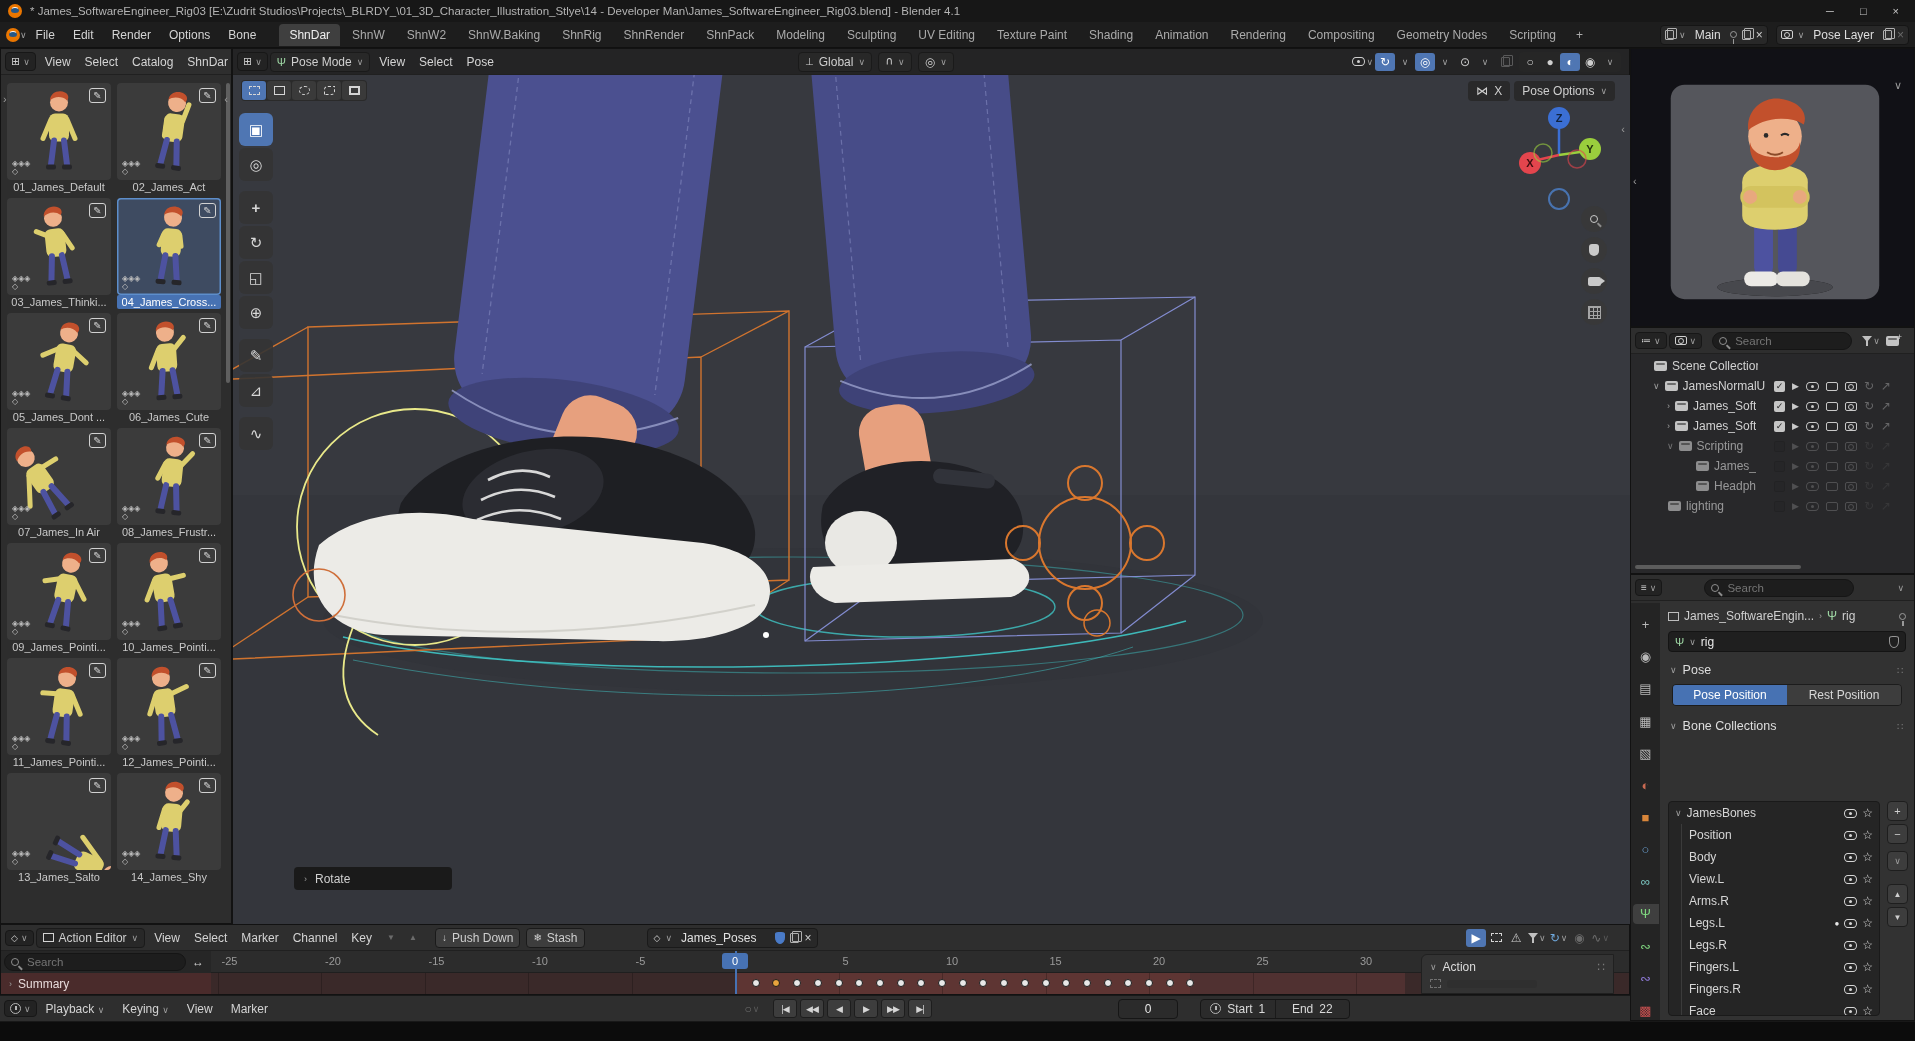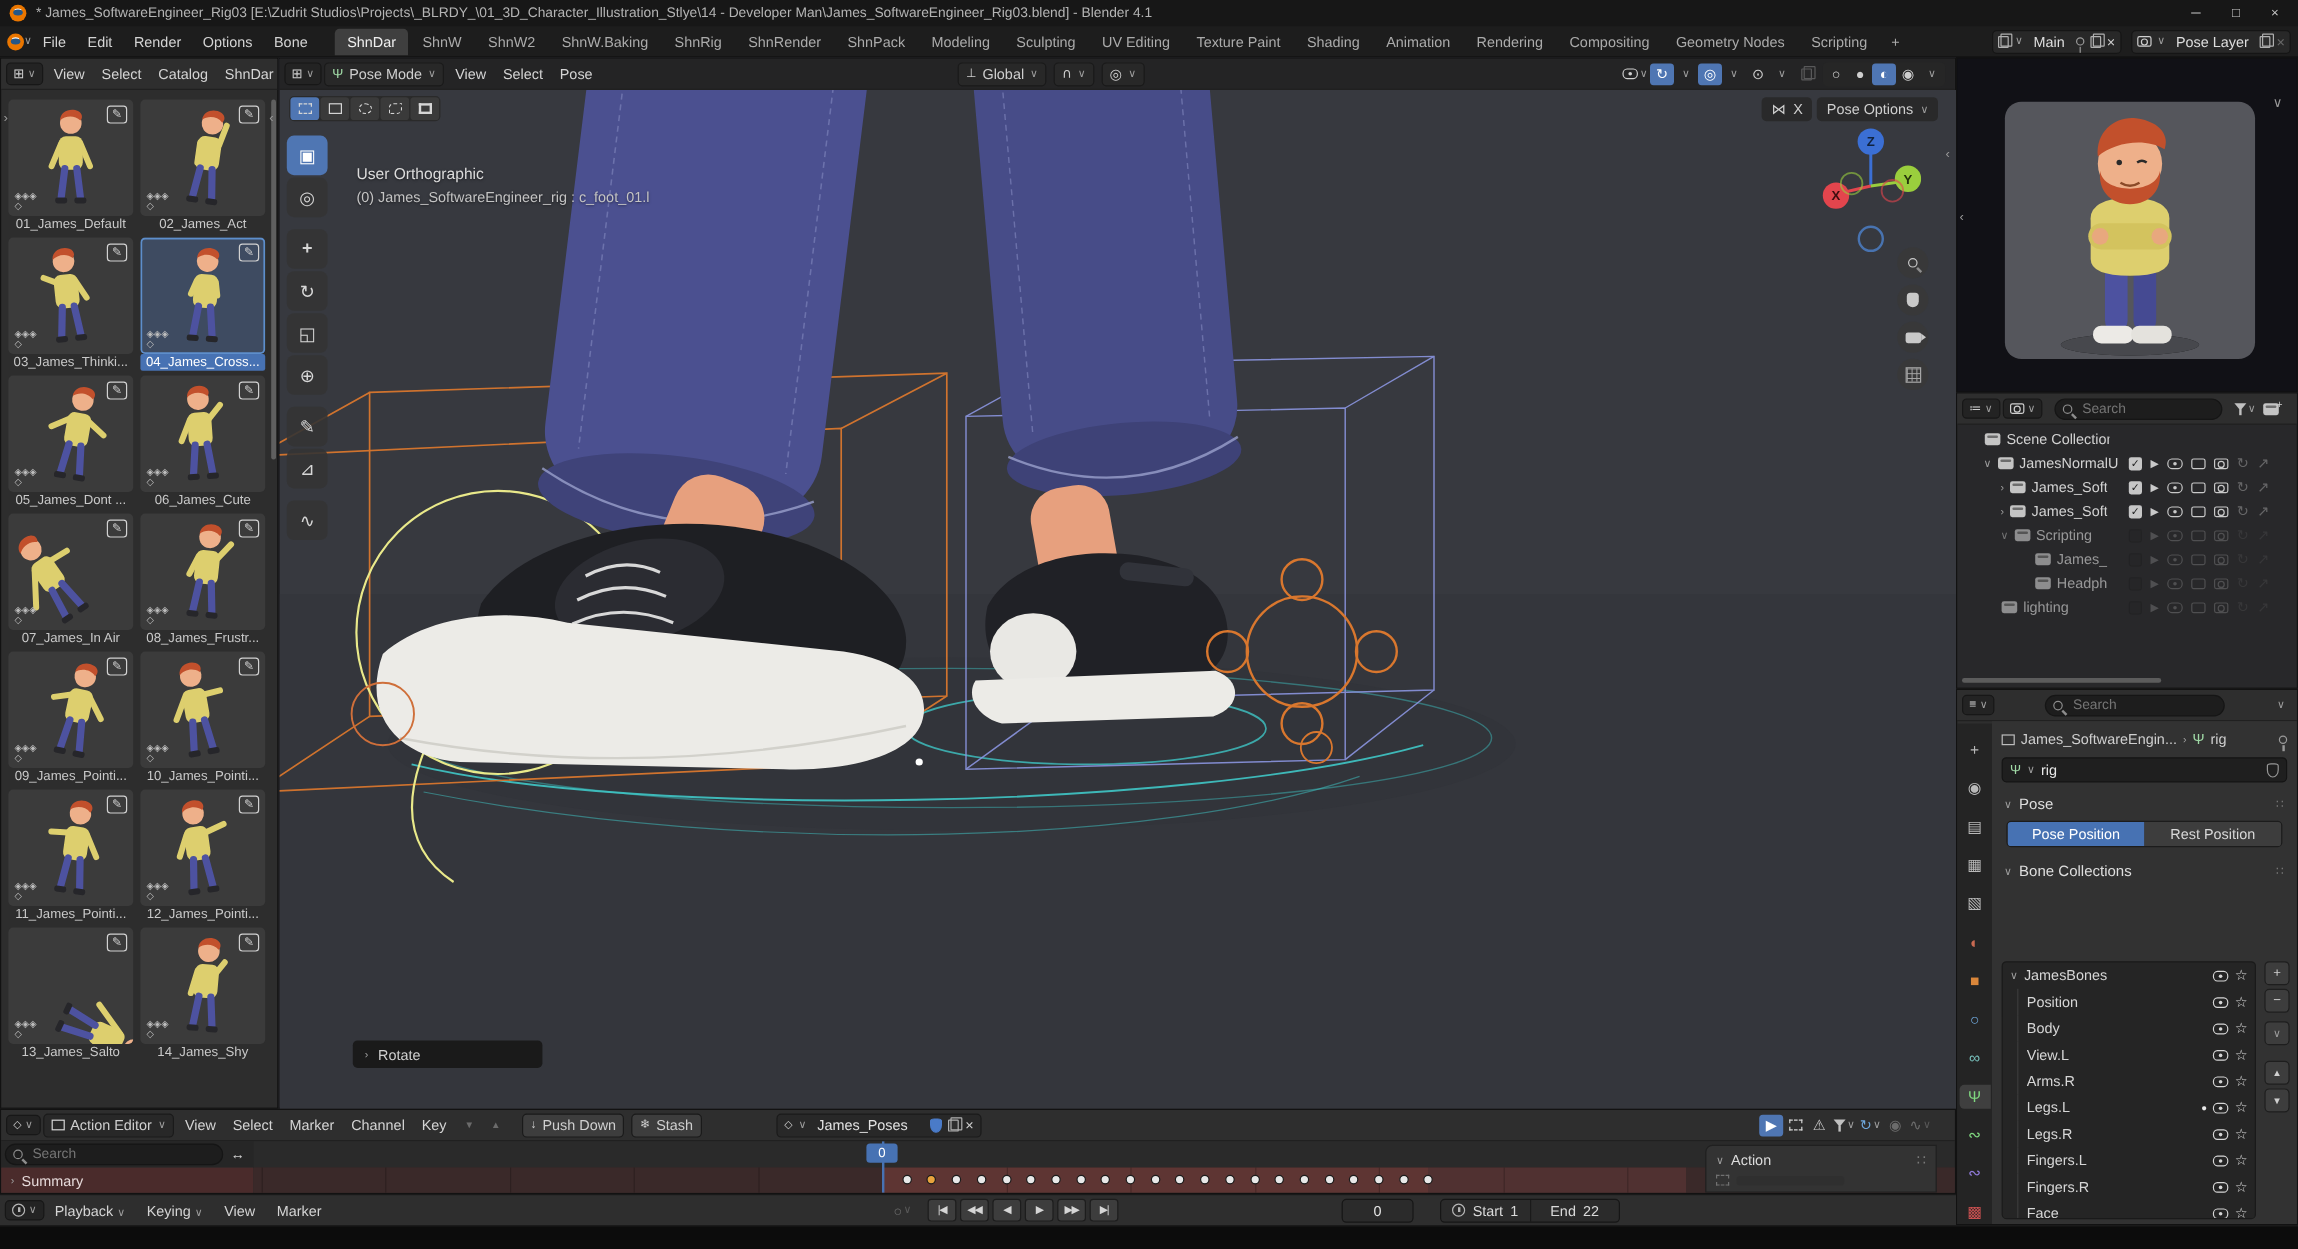--- a/index.html
+++ b/index.html
@@ -622,24 +622,20 @@
       <span class="icon-btn">
           <span class="i-dashbox" style="border-radius:50%"></span>
         </span>
       <span class="icon-btn">
           <span class="i-dashbox" style="border-radius:4px 0 4px 0"></span>
         </span>
       <span class="icon-btn">
           <span class="i-dashbox" style="border-width:2px"></span>
         </span>
     </div>
-    <div class="vp-overlay-text">
-      <div>User Orthographic</div>
-      <div class="l2">(0) James_SoftwareEngineer_rig : c_foot_01.l</div>
-    </div>
     <div class="vtool">
       <span class="tbtn on">▣</span>
       <span class="tbtn">◎</span>
       <span class="gap"></span>
       <span class="tbtn" style="font-weight:bold">+</span>
       <span class="tbtn">↻</span>
       <span class="tbtn">◱</span>
       <span class="tbtn">⊕</span>
       <span class="gap"></span>
       <span class="tbtn">✎</span>
@@ -1024,20 +1020,34 @@
         <span class="icon-btn">
             <span style="color:#6fa8dc">↻</span>
             <span class="chev">∨</span>
           </span>
         <span class="icon-btn dim">◉</span>
         <span class="icon-btn dim">∿<span class="chev">∨</span></span>
       </div>
     </div>
     <div class="ds-body">
       <div class="ds-track">
+        <div class="ruler" id="ds-ruler">
+            <span class="tick" style="left:10.5px">-25</span>
+            <span class="tick" style="left:114px">-20</span>
+            <span class="tick" style="left:217.5px">-15</span>
+            <span class="tick" style="left:321px">-10</span>
+            <span class="tick" style="left:424.5px">-5</span>
+            <span class="tick" style="left:528px">0</span>
+            <span class="tick" style="left:631.5px">5</span>
+            <span class="tick" style="left:735px">10</span>
+            <span class="tick" style="left:838.5px">15</span>
+            <span class="tick" style="left:942px">20</span>
+            <span class="tick" style="left:1045.5px">25</span>
+            <span class="tick" style="left:1149px">30</span>
+          </div>
         <div class="chan" id="ds-chan">
             <div class="band" style="left:0;right:0;background:#3a2929"></div>
             <div class="band" style="left:524px;width:455.4px;background:#5e3533"></div>
             <div class="band" style="left:979.4px;width:215px;background:#503131"></div>
             <div class="band" style="left:6.5px;width:1px;background:rgba(0,0,0,.22)"></div>
             <div class="band" style="left:110px;width:1px;background:rgba(0,0,0,.22)"></div>
             <div class="band" style="left:213.5px;width:1px;background:rgba(0,0,0,.22)"></div>
             <div class="band" style="left:317px;width:1px;background:rgba(0,0,0,.22)"></div>
             <div class="band" style="left:420.5px;width:1px;background:rgba(0,0,0,.22)"></div>
             <div class="band" style="left:524px;width:1px;background:rgba(0,0,0,.22)"></div>

